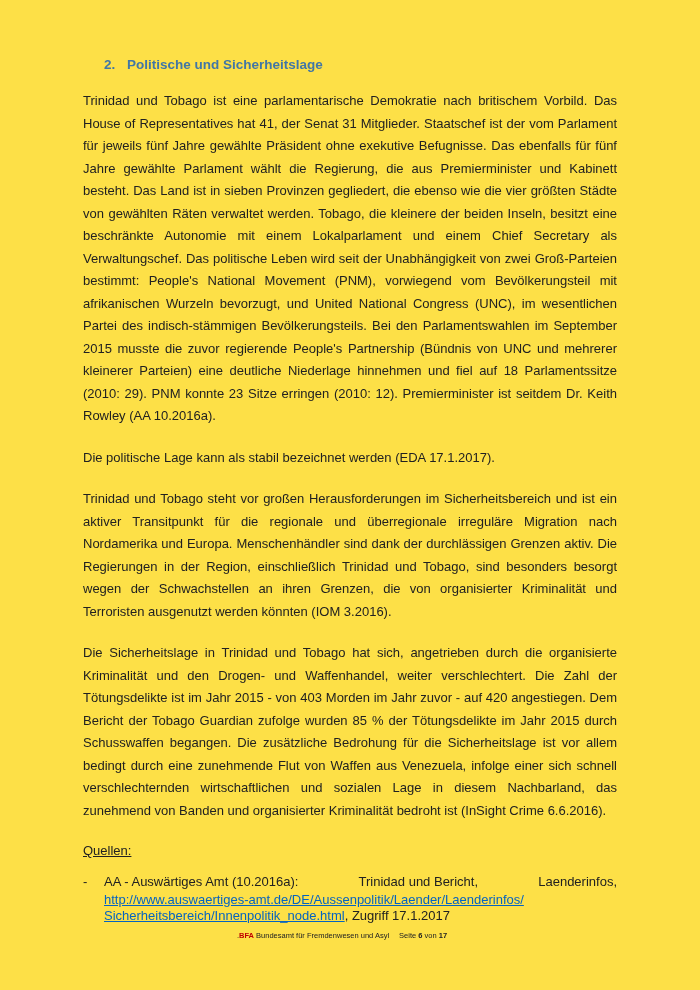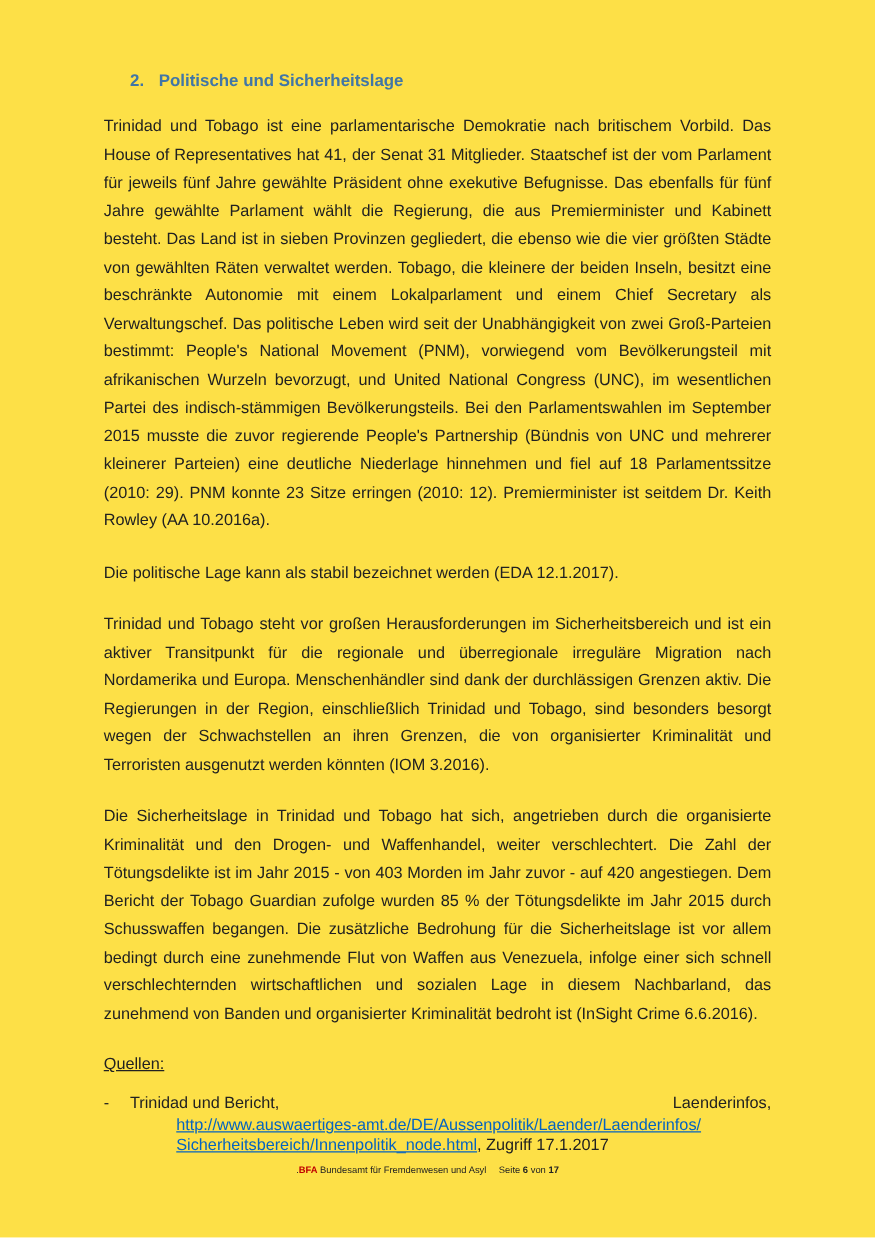--- a/index.html
+++ b/index.html
@@ -15,51 +15,52 @@
     color: var(--heading, #4176a6); line-height: 20px;
   }
   .heading-num { display: inline-block; min-width: 14px; margin-right: 9px; }
   .body-para { margin: 0 0 19px 0; text-align: justify; line-height: 22.5px; }
   .sources-heading { margin: 0 0 12px 0; line-height: 20px; }
   .sources-heading .underlined { text-decoration: underline; }
   .source { display: flex; line-height: 17px; }
   .source-bullet { width: 21px; flex: none; }
   .source-body { flex: 1; min-width: 0; }
   .src-top { display: flex; justify-content: space-between; margin-bottom: 2px; }
-  .src-url { line-height: 16px; word-break: break-all; margin-left: 37px; }
+  .src-url { line-height: 16px; word-break: break-all; }
   a.link { color: var(--link, #0563c1); text-decoration: underline; cursor: pointer; }
   .footer {
     position: absolute; top: 931px; left: 0; right: 16px; text-align: center;
     font-size: 7.5px; color: #222222; line-height: 10px;
   }
   .footer .logo { color: var(--logo_red, #c00000); font-weight: 700; }
   .footer .pageinfo { margin-left: 10px; }
   .footer .num { font-weight: 700; }
 </style>
 </head>
 <body>
 
 <div class="page">
 
   <h2 class="heading"><span class="heading-num">2.</span><span>Politische und Sicherheitslage</span></h2>
 
   <p class="body-para">Trinidad und Tobago ist eine parlamentarische Demokratie nach britischem Vorbild. Das House of Representatives hat 41, der Senat 31 Mitglieder. Staatschef ist der vom Parlament für jeweils fünf Jahre gewählte Präsident ohne exekutive Befugnisse. Das ebenfalls für fünf Jahre gewählte Parlament wählt die Regierung, die aus Premierminister und Kabinett besteht. Das Land ist in sieben Provinzen gegliedert, die ebenso wie die vier größten Städte von gewählten Räten verwaltet werden. Tobago, die kleinere der beiden Inseln, besitzt eine beschränkte Autonomie mit einem Lokalparlament und einem Chief Secretary als Verwaltungschef. Das politische Leben wird seit der Unabhängigkeit von zwei Groß-Parteien bestimmt: People's National Movement (PNM), vorwiegend vom Bevölkerungsteil mit afrikanischen Wurzeln bevorzugt, und United National Congress (UNC), im wesentlichen Partei des indisch-stämmigen Bevölkerungsteils. Bei den Parlamentswahlen im September 2015 musste die zuvor regierende People's Partnership (Bündnis von UNC und mehrerer kleinerer Parteien) eine deutliche Niederlage hinnehmen und fiel auf 18 Parlamentssitze (2010: 29). PNM konnte 23 Sitze erringen (2010: 12). Premierminister ist seitdem Dr. Keith Rowley (AA 10.2016a).</p>
 
-  <p class="body-para">Die politische Lage kann als stabil bezeichnet werden (EDA 12.1.2017).</p>
+  <p class="body-para">Die politische Lage kann als stabil bezeichnet werden (EDA 17.1.2017).</p>
 
   <p class="body-para">Trinidad und Tobago steht vor großen Herausforderungen im Sicherheitsbereich und ist ein aktiver Transitpunkt für die regionale und überregionale irreguläre Migration nach Nordamerika und Europa. Menschenhändler sind dank der durchlässigen Grenzen aktiv. Die Regierungen in der Region, einschließlich Trinidad und Tobago, sind besonders besorgt wegen der Schwachstellen an ihren Grenzen, die von organisierter Kriminalität und Terroristen ausgenutzt werden könnten (IOM 3.2016).</p>
 
   <p class="body-para">Die Sicherheitslage in Trinidad und Tobago hat sich, angetrieben durch die organisierte Kriminalität und den Drogen- und Waffenhandel, weiter verschlechtert. Die Zahl der Tötungsdelikte ist im Jahr 2015 - von 403 Morden im Jahr zuvor - auf 420 angestiegen. Dem Bericht der Tobago Guardian zufolge wurden 85 % der Tötungsdelikte im Jahr 2015 durch Schusswaffen begangen. Die zusätzliche Bedrohung für die Sicherheitslage ist vor allem bedingt durch eine zunehmende Flut von Waffen aus Venezuela, infolge einer sich schnell verschlechternden wirtschaftlichen und sozialen Lage in diesem Nachbarland, das zunehmend von Banden und organisierter Kriminalität bedroht ist (InSight Crime 6.6.2016).</p>
 
   <p class="sources-heading"><span class="underlined">Quellen:</span></p>
 
   <div class="source">
     <span class="source-bullet">-</span>
     <div class="source-body">
       <div class="src-top">
+        <span>AA - Auswärtiges Amt (10.2016a):</span>
         <span>Trinidad und Bericht,</span>
         <span>Laenderinfos,</span>
       </div>
       <div class="src-url"><a class="link">http://www.auswaertiges-amt.de/DE/Aussenpolitik/Laender/Laenderinfos/</a></div>
       <div class="src-url"><a class="link">Sicherheitsbereich/Innenpolitik_node.html</a><span>, Zugriff 17.1.2017</span></div>
     </div>
   </div>
 
   <div class="footer">
     <span>.</span><span class="logo">BFA</span>

